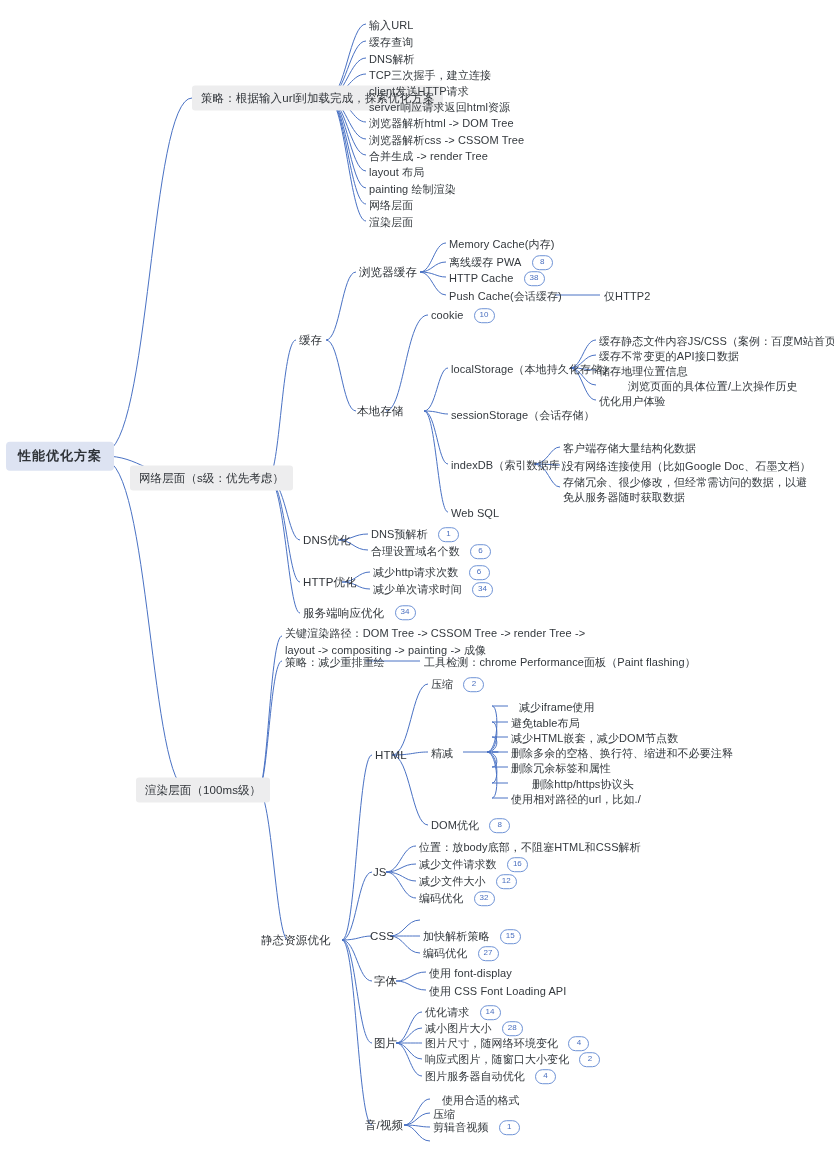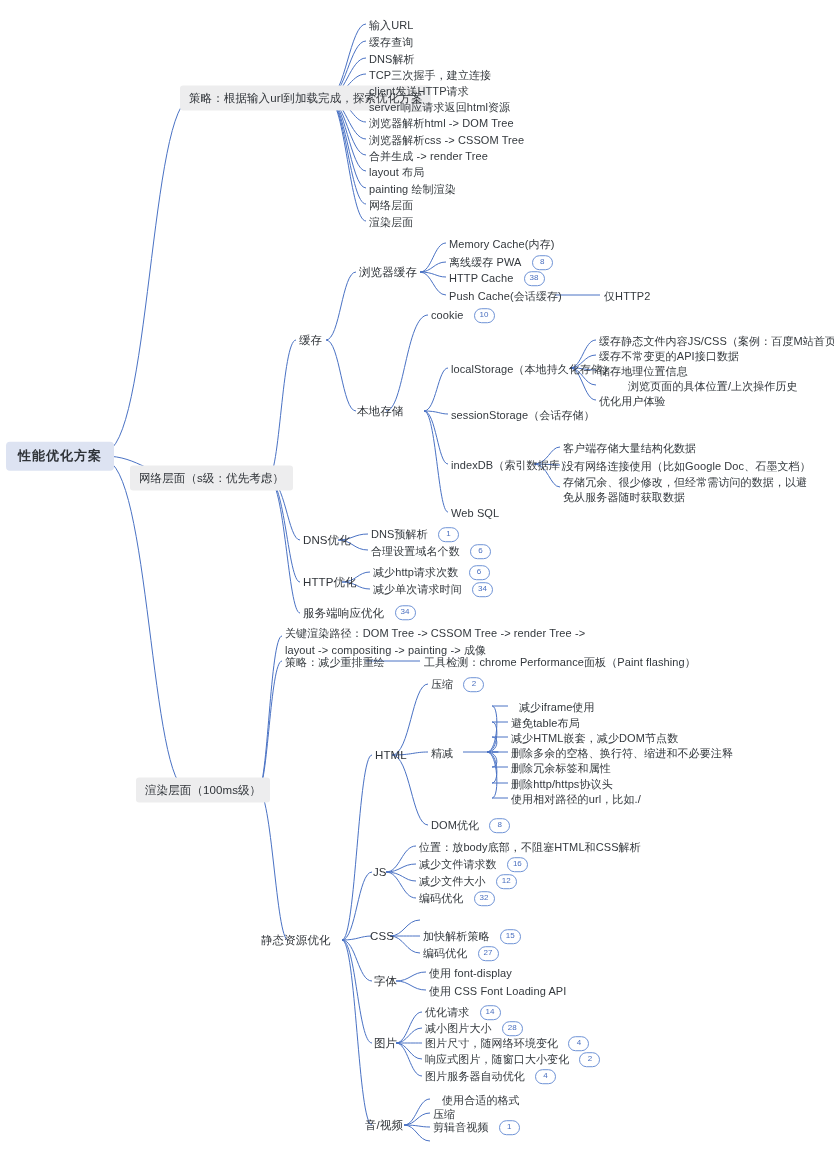--- a/index.html
+++ b/index.html
@@ -196,21 +196,21 @@
       <path d="M404,1125 C416,1125 418,1113 430,1113"></path>
       <path d="M404,1125 C418,1125 420,1127 430,1127"></path>
       <path d="M404,1125 C416,1125 418,1141 430,1141"></path>
     </g>
   </svg>
 
   <div class="node root" style="left:6px; top:456px;">
     <span class="txt">性能优化方案</span>
   </div>
 
-  <div class="node boxed" style="left:180px; top:98px;">
+  <div class="node boxed" style="left:192px; top:98px;">
     <span class="txt">策略：根据输入url到加载完成，探索优化方案</span>
   </div>
 
   <div class="node" style="left:369px; top:24px;"><span class="txt">输入URL</span></div>
   <div class="node" style="left:369px; top:41px;"><span class="txt">缓存查询</span></div>
   <div class="node" style="left:369px; top:58px;"><span class="txt">DNS解析</span></div>
   <div class="node" style="left:369px; top:74px;"><span class="txt">TCP三次握手，建立连接</span></div>
   <div class="node" style="left:369px; top:90px;"><span class="txt">client发送HTTP请求</span></div>
   <div class="node" style="left:369px; top:106px;"><span class="txt">server响应请求返回html资源</span></div>
   <div class="node" style="left:369px; top:122px;"><span class="txt">浏览器解析html -&gt; DOM Tree</span></div>
@@ -338,21 +338,21 @@
     <span class="badge">2</span>
   </div>
   <div class="node" style="left:431px; top:752px;">
     <span class="txt">精减</span>
   </div>
   <div class="node" style="left:511px; top:706px;margin-left:8px;"><span class="txt">减少iframe使用</span></div>
   <div class="node" style="left:511px; top:722px;"><span class="txt">避免table布局</span></div>
   <div class="node" style="left:511px; top:737px;"><span class="txt">减少HTML嵌套，减少DOM节点数</span></div>
   <div class="node" style="left:511px; top:752px;"><span class="txt">删除多余的空格、换行符、缩进和不必要注释</span></div>
   <div class="node" style="left:511px; top:767px;"><span class="txt">删除冗余标签和属性</span></div>
-  <div class="node" style="left:511px; top:783px;"><span class="txt">删除http/https协议头</span></div>
+  <div class="node" style="left:532px; top:783px;"><span class="txt">删除http/https协议头</span></div>
   <div class="node" style="left:511px; top:798px;"><span class="txt">使用相对路径的url，比如./</span></div>
   <div class="node" style="left:431px; top:825px;">
     <span class="txt">DOM优化</span>
     <span class="badge">8</span>
   </div>
 
   <div class="node lvl2" style="left:373px; top:872px;">
     <span class="txt">JS</span>
   </div>
   <div class="node" style="left:419px; top:846px;">

